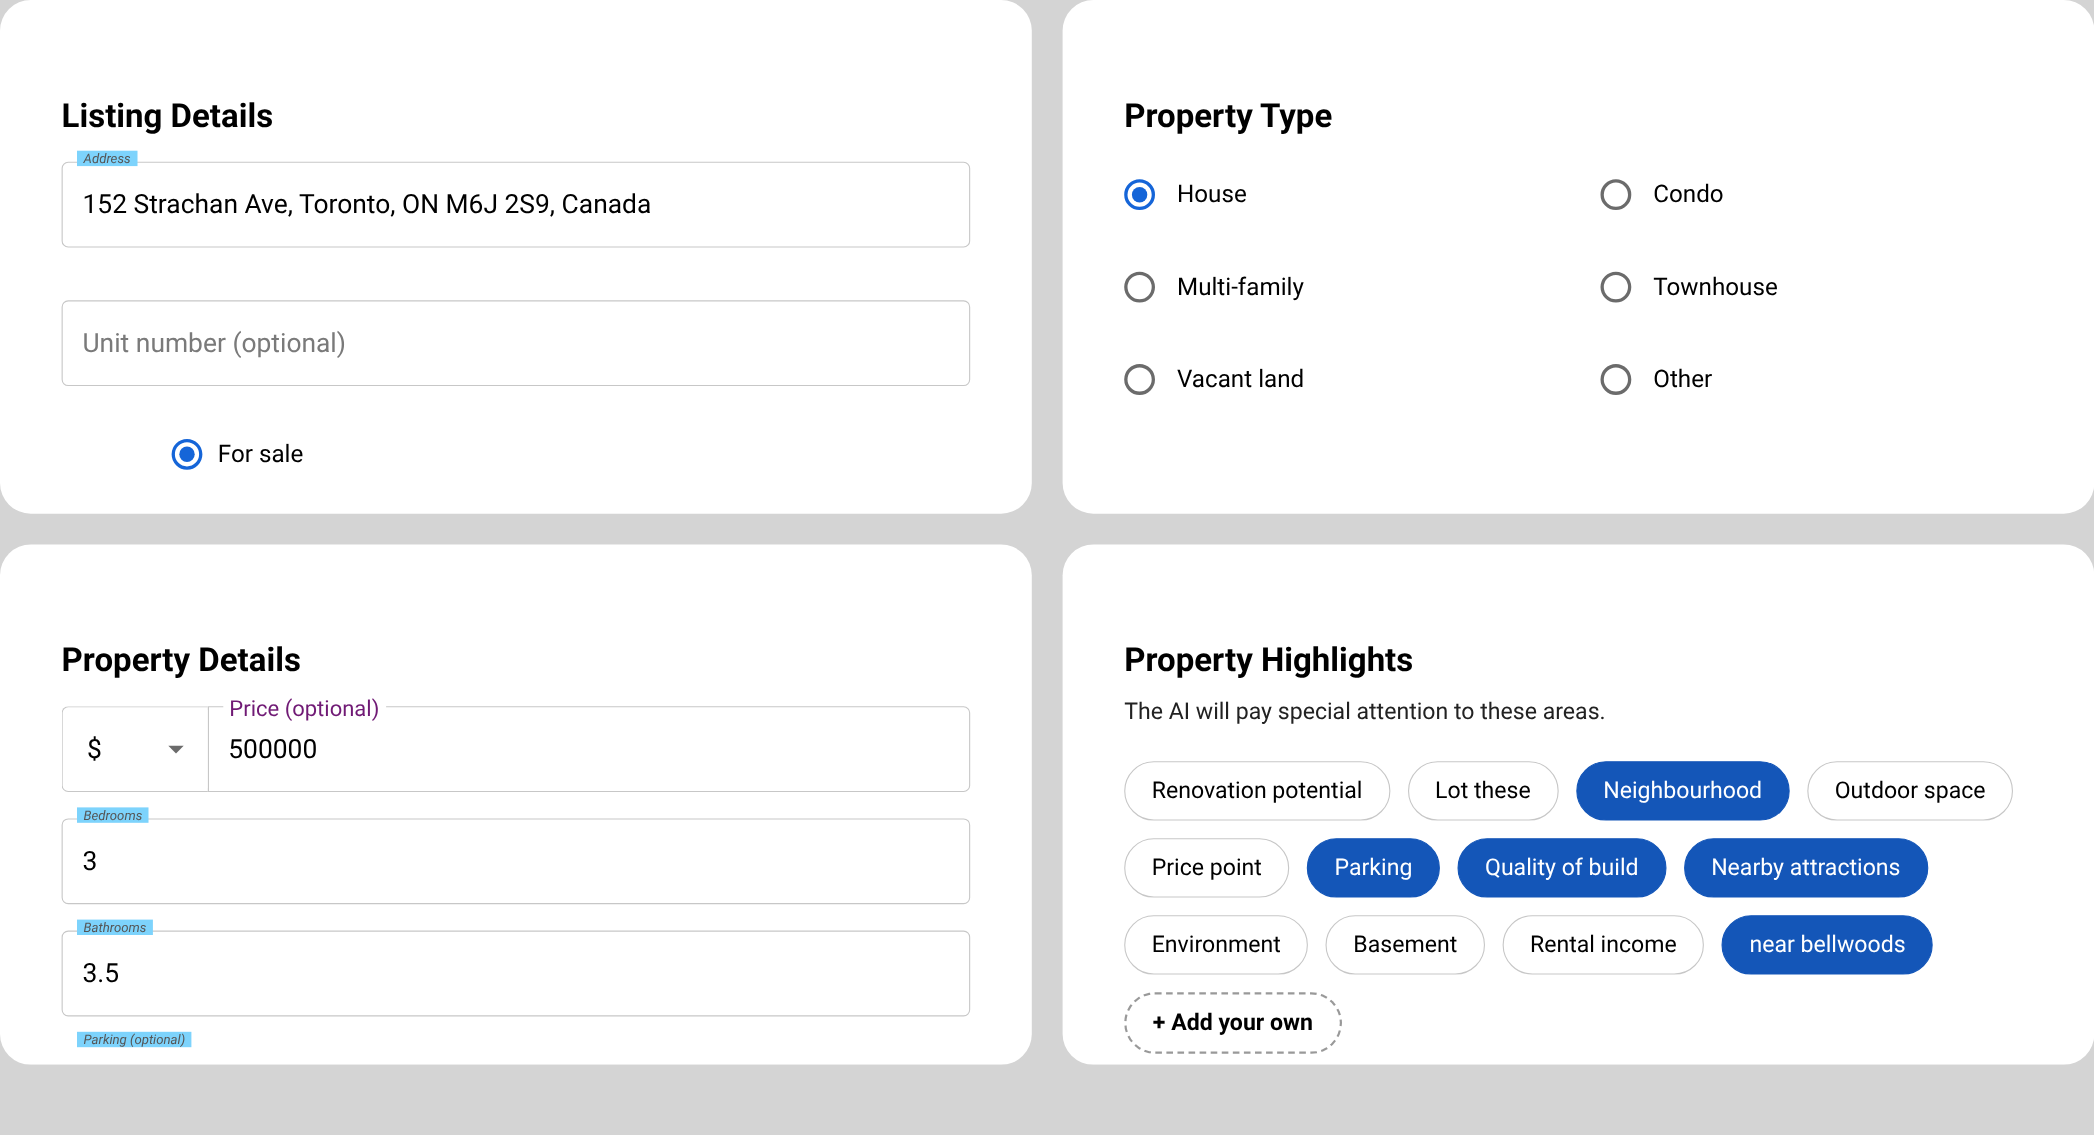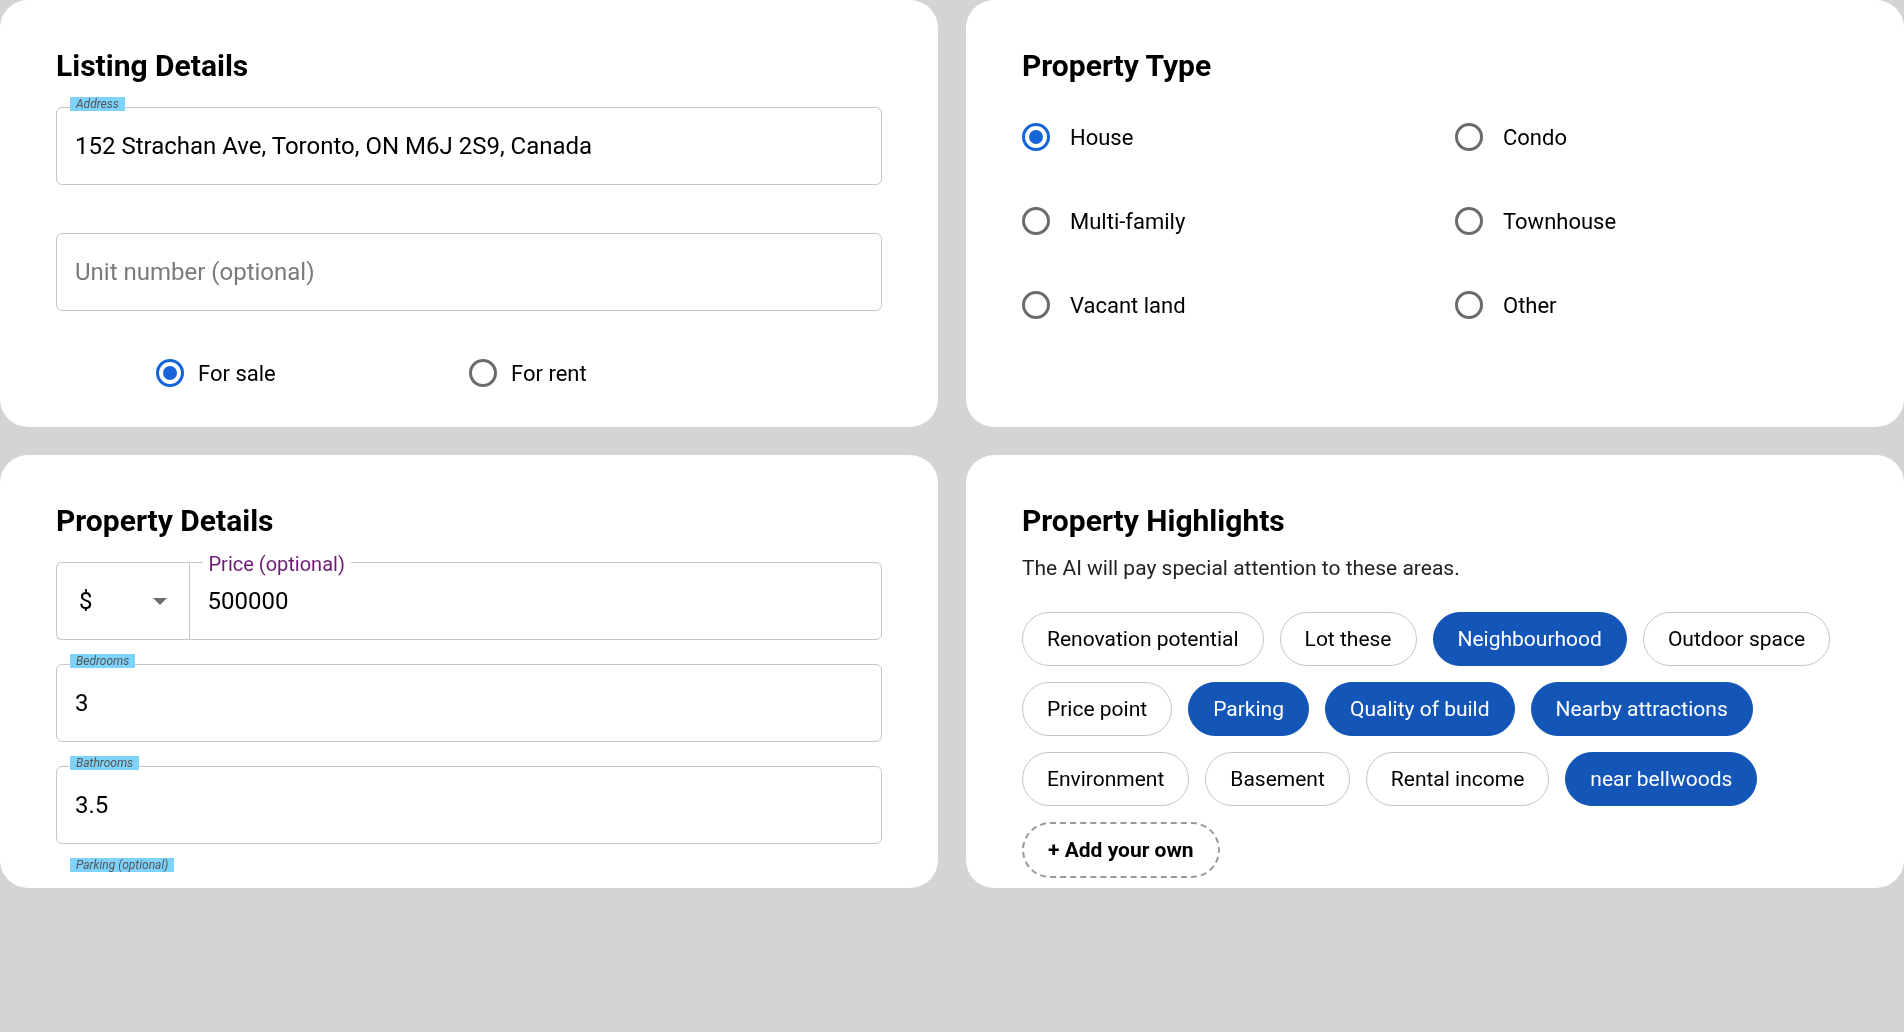--- a/index.html
+++ b/index.html
@@ -21,20 +21,21 @@
   .card {
     background: #fff;
     border-radius: 28px;
     padding: 48px 56px 40px 56px;
   }
   .card-title {
     font-size: 30px;
     font-weight: 700;
     color: #000;
     margin-bottom: 24px;
+    margin-top: 40px;
   }
   .field-wrapper {
     position: relative;
     margin-bottom: 48px;
   }
   .field-wrapper.tight {
     margin-bottom: 24px;
   }
   .field-label {
     position: absolute;
@@ -208,24 +209,20 @@
     <div class="field-wrapper">
       <input type="text" class="text-input" placeholder="Unit number (optional)" style="">
     </div>
 
     <div class="radio-row">
       <div class="radio-item">
         <span class="radio-circle selected">
             <span class="radio-dot"></span>
           </span>
         <span class="radio-label">For sale</span>
-      </div>
-      <div class="radio-item">
-        <span class="radio-circle"></span>
-        <span class="radio-label">For rent</span>
       </div>
     </div>
   </div>
 
   <div class="card">
     <h2 class="card-title">Property Type</h2>
 
     <div class="prop-type-grid">
       <div class="prop-type-item">
         <span class="radio-circle selected">

